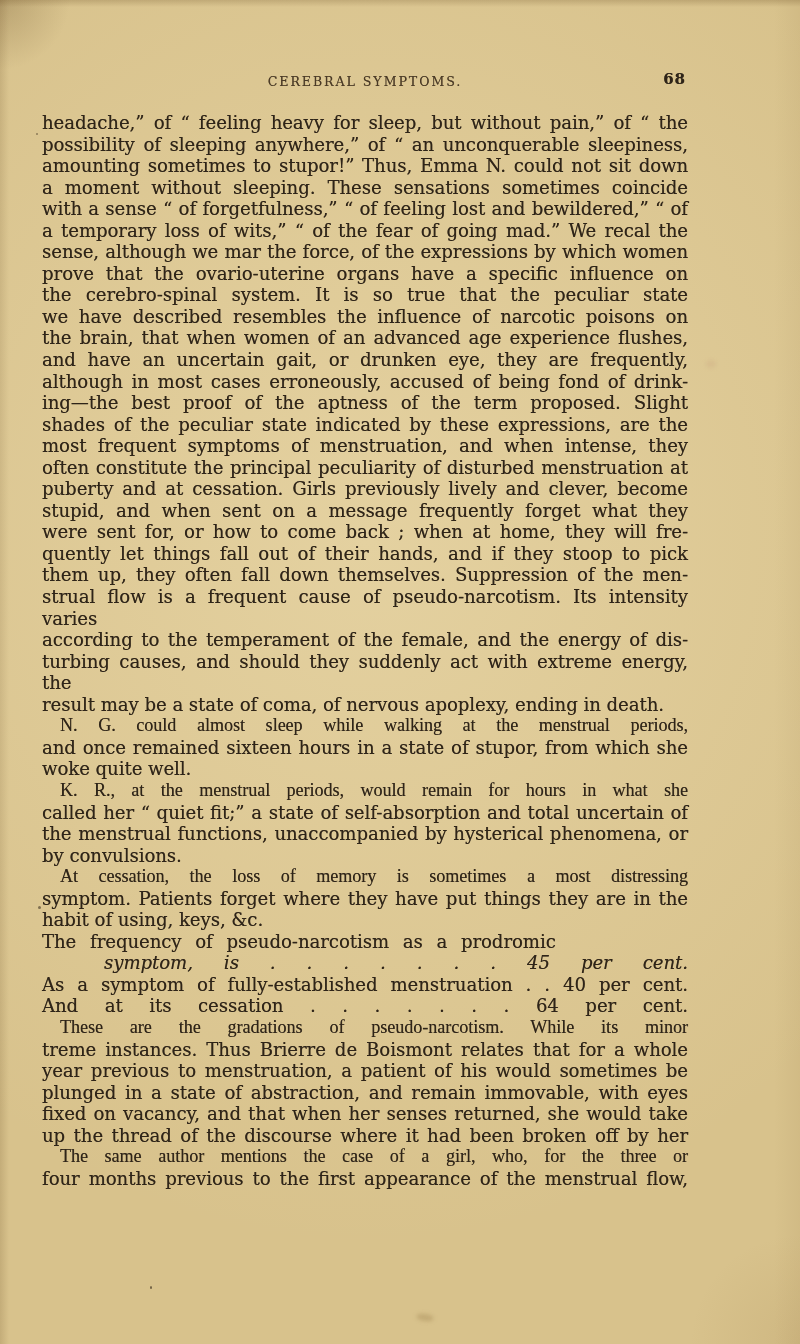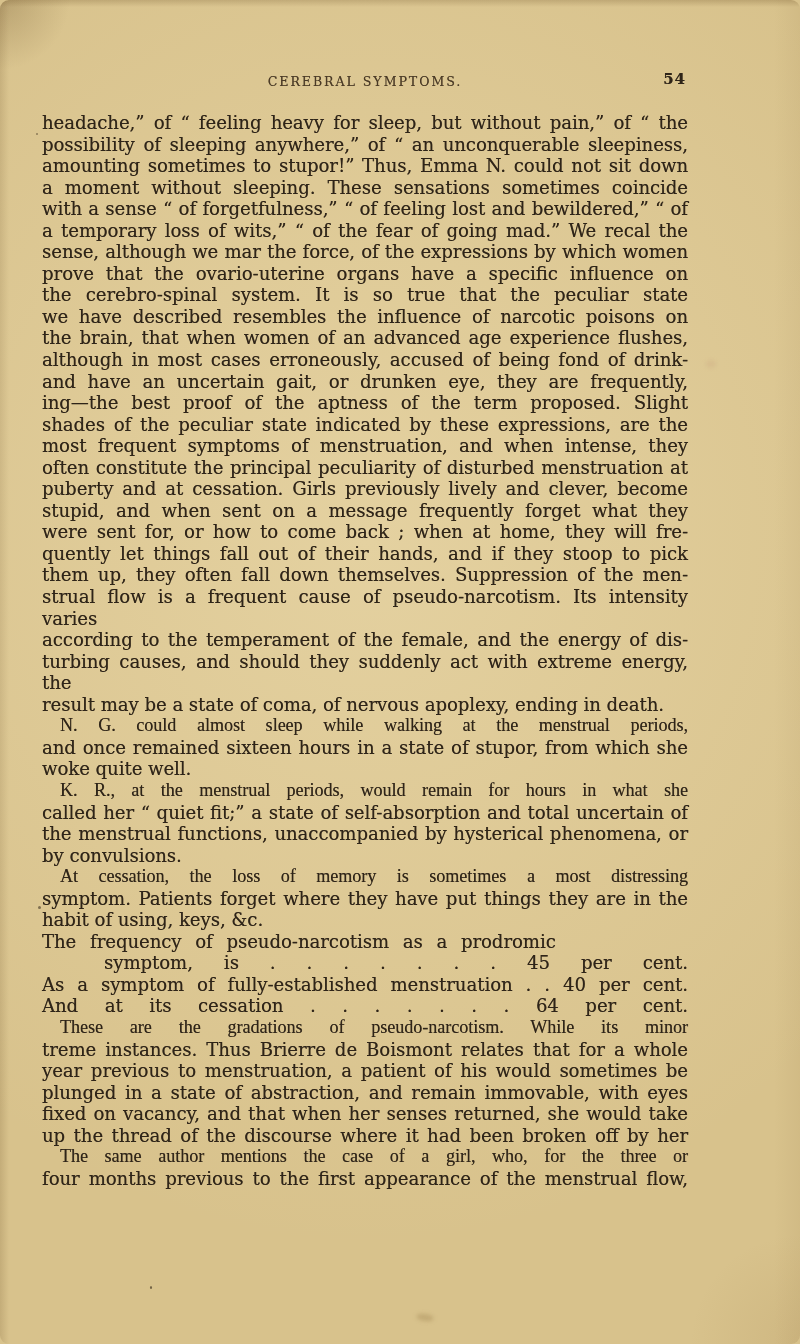--- a/index.html
+++ b/index.html
@@ -18,21 +18,20 @@
   .page{
     position:relative;width:800px;height:1344px;overflow:hidden;
     background:
       radial-gradient(ellipse 130% 85% at 46% 40%, rgba(240,224,180,0.50), rgba(240,224,180,0) 62%),
       linear-gradient(180deg, rgba(120,92,48,0.30), rgba(120,92,48,0) 7px),
       linear-gradient(90deg, rgba(115,88,46,0.20), rgba(115,88,46,0) 9px),
       linear-gradient(270deg, rgba(150,120,70,0.10), rgba(150,120,70,0) 26px),
       radial-gradient(circle at 0% 0%, rgba(105,80,42,0.30), rgba(105,80,42,0) 70px),
       radial-gradient(circle at 100% 100%, rgba(150,118,66,0.14), rgba(150,118,66,0) 110px),
       var(--paper);
-    border-radius: 9px;
   }
   .running-header{
     position:absolute;left:42px;top:0;width:646px;height:100px;
   }
   .header-title{
     position:absolute;left:0;top:74px;width:100%;
     text-align:center;
     font-size:12.5px;letter-spacing:2px;
     color:var(--ink-faded);
     text-shadow:0.2px 0 0.3px rgba(70,55,35,0.6);
@@ -53,21 +52,21 @@
     text-align:justify;
     text-align-last:justify;
   }
   .line.end{ text-align-last:left; }
   .line.indent{ text-indent:18px;font-family:Liberation Serif, serif; }
   .line.open{
     text-align:right;text-align-last:left;
     word-spacing:8px;
   }
   .line.stat{ text-align:justify;text-align-last:justify; }
-  .line.stat-indent{ padding-left:62px; }
+  .line.stat-indent{ padding-left:62px;font-style:italic; }
   
   .speck{
     position:absolute;border-radius:50%;
     background:rgba(55,42,26,0.8);
   }
   .speck.s1{left:38px;top:906px;width:3px;height:3px;opacity:.7;}
   .speck.s2{left:150px;top:1286px;width:2px;height:3px;opacity:.8;}
   .speck.s3{left:36px;top:133px;width:2px;height:2px;opacity:.6;}
   .stain{
     position:absolute;left:416px;top:1314px;width:18px;height:7px;
@@ -82,37 +81,37 @@
     background:rgba(190,140,110,0.18);
     filter:blur(2px);
   }
 </style>
 </head>
 <body>
 
 <div class="page">
   <div class="running-header">
     <div class="header-title">CEREBRAL SYMPTOMS.</div>
-    <div class="page-number">54</div>
+    <div class="page-number">68</div>
   </div>
 
   <div class="body-text" id="body-lines">
       <div class="line">headache,” of “ feeling heavy for sleep, but without pain,” of “ the</div>
       <div class="line">possibility of sleeping anywhere,” of “ an unconquerable sleepiness,</div>
       <div class="line">amounting sometimes to stupor!”  Thus, Emma N. could not sit down</div>
       <div class="line">a moment without sleeping.  These sensations sometimes coincide</div>
       <div class="line">with a sense “ of forgetfulness,” “ of feeling lost and bewildered,” “ of</div>
       <div class="line">a temporary loss of wits,” “ of the fear of going mad.”  We recal the</div>
       <div class="line">sense, although we mar the force, of the expressions by which women</div>
       <div class="line">prove that the ovario-uterine organs have a specific influence on</div>
       <div class="line">the cerebro-spinal system.  It is so true that the peculiar state</div>
       <div class="line">we have described resembles the influence of narcotic poisons on</div>
       <div class="line">the brain, that when women of an advanced age experience flushes,</div>
+      <div class="line">and have an uncertain gait, or drunken eye, they are frequently,</div>
       <div class="line">although in most cases erroneously, accused of being fond of drink-</div>
-      <div class="line">and have an uncertain gait, or drunken eye, they are frequently,</div>
       <div class="line">ing—the best proof of the aptness of the term proposed.  Slight</div>
       <div class="line">shades of the peculiar state indicated by these expressions, are the</div>
       <div class="line">most frequent symptoms of menstruation, and when intense, they</div>
       <div class="line">often constitute the principal peculiarity of disturbed menstruation at</div>
       <div class="line">puberty and at cessation.  Girls previously lively and clever, become</div>
       <div class="line">stupid, and when sent on a message frequently forget what they</div>
       <div class="line">were sent for, or how to come back ; when at home, they will fre-</div>
       <div class="line">quently let things fall out of their hands, and if they stoop to pick</div>
       <div class="line">them up, they often fall down themselves.  Suppression of the men-</div>
       <div class="line">strual flow is a frequent cause of pseudo-narcotism.  Its intensity varies</div>

